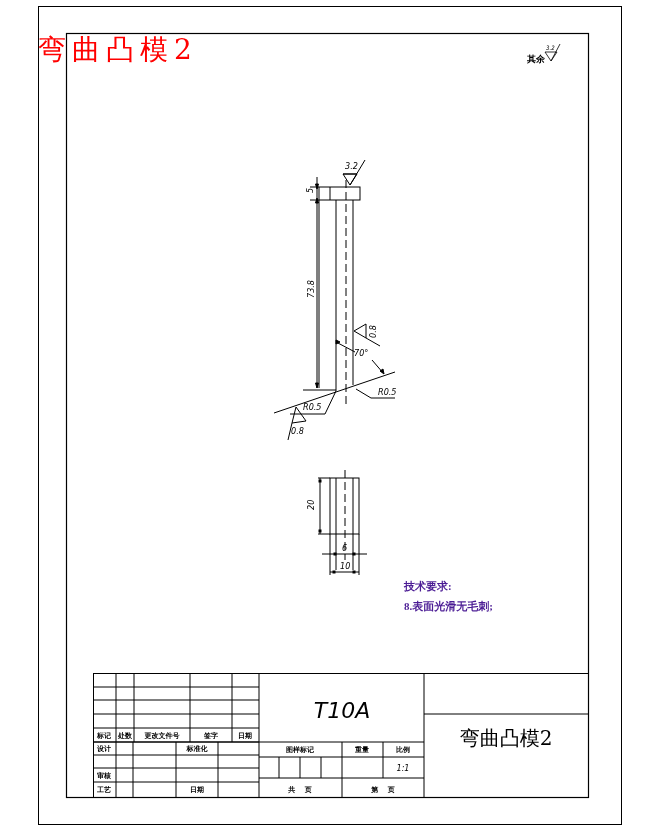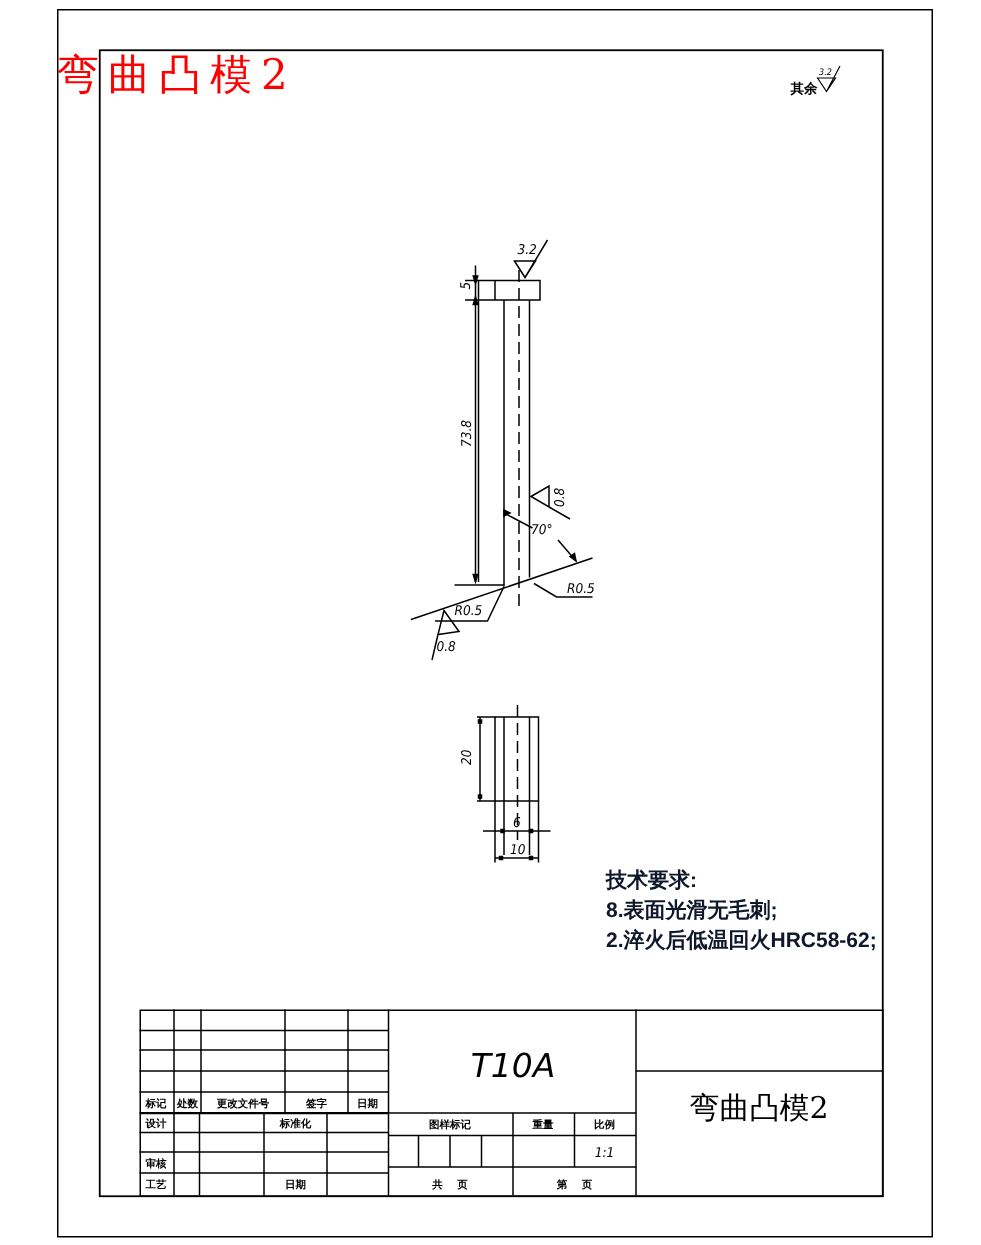--- a/index.html
+++ b/index.html
@@ -1,19 +1,19 @@
 <!DOCTYPE html>
 <html><head>
 <meta charset="utf-8">
 <style>
   html, body { margin: 0; padding: 0; background: #ffffff; }
   body { width: 654px; height: 830px; position: relative; overflow: hidden; font-family: "DejaVu Sans", sans-serif; }
   svg { position: absolute; left: 0; top: 0; }
   .title-red { position: absolute; left: 38px; top: 36px; color: #ff0000; font-family: "DejaVu Serif", serif; font-size: 28px; letter-spacing: 6px; line-height: 1; }
-  .tech { position: absolute; left: 404px; top: 576px; font-family: Liberation Sans, sans-serif; font-weight: bold; font-size: 14px; line-height: 20px; color: #0f172a; }
+  .tech { position: absolute; left: 404px; top: 576px; font-family: Liberation Serif, serif; font-weight: bold; font-size: 11px; line-height: 20px; color: #4c1d95; }
   .tb-text { font-family: "DejaVu Sans", sans-serif; font-size: 7px; font-weight: bold; fill: #000; }
   .dim-text { font-family: "DejaVu Sans Condensed", "DejaVu Sans", sans-serif; font-size: 9px; font-style: italic; fill: #000; }
   .big-text { font-family: "DejaVu Sans", sans-serif; font-size: 22px; font-style: italic; fill: #000; }
   .name-text { font-family: "DejaVu Serif", serif; font-size: 20px; fill: #000; }
 </style>
 </head>
 <body>
 
 <svg width="654" height="830" viewBox="0 0 654 830" xmlns="http://www.w3.org/2000/svg">
 
@@ -152,14 +152,13 @@
   <text x="403" y="771" class="dim-text" text-anchor="middle">1:1</text>
   <text x="300" y="792" class="tb-text" text-anchor="middle" xml:space="preserve">共    页</text>
   <text x="383" y="792" class="tb-text" text-anchor="middle" xml:space="preserve">第    页</text>
 </svg>
 
 <div class="title-red">弯曲凸模2</div>
 
 <div class="tech">
   <div>技术要求:</div>
   <div>8.表面光滑无毛刺;</div>
-  <div>2.淬火后低温回火HRC58-62;</div>
 </div>
 
 </body></html>

